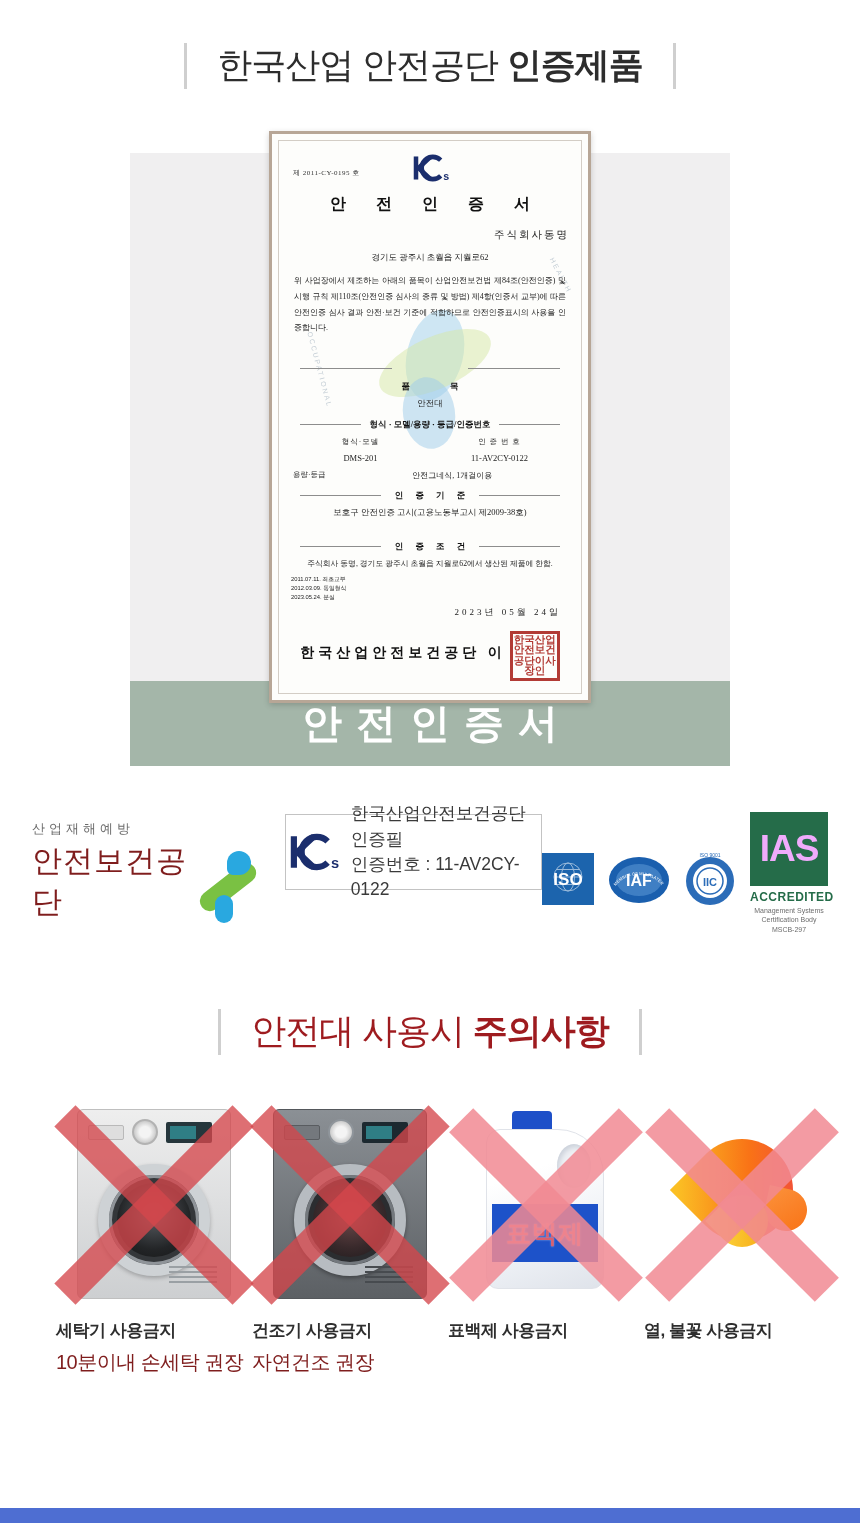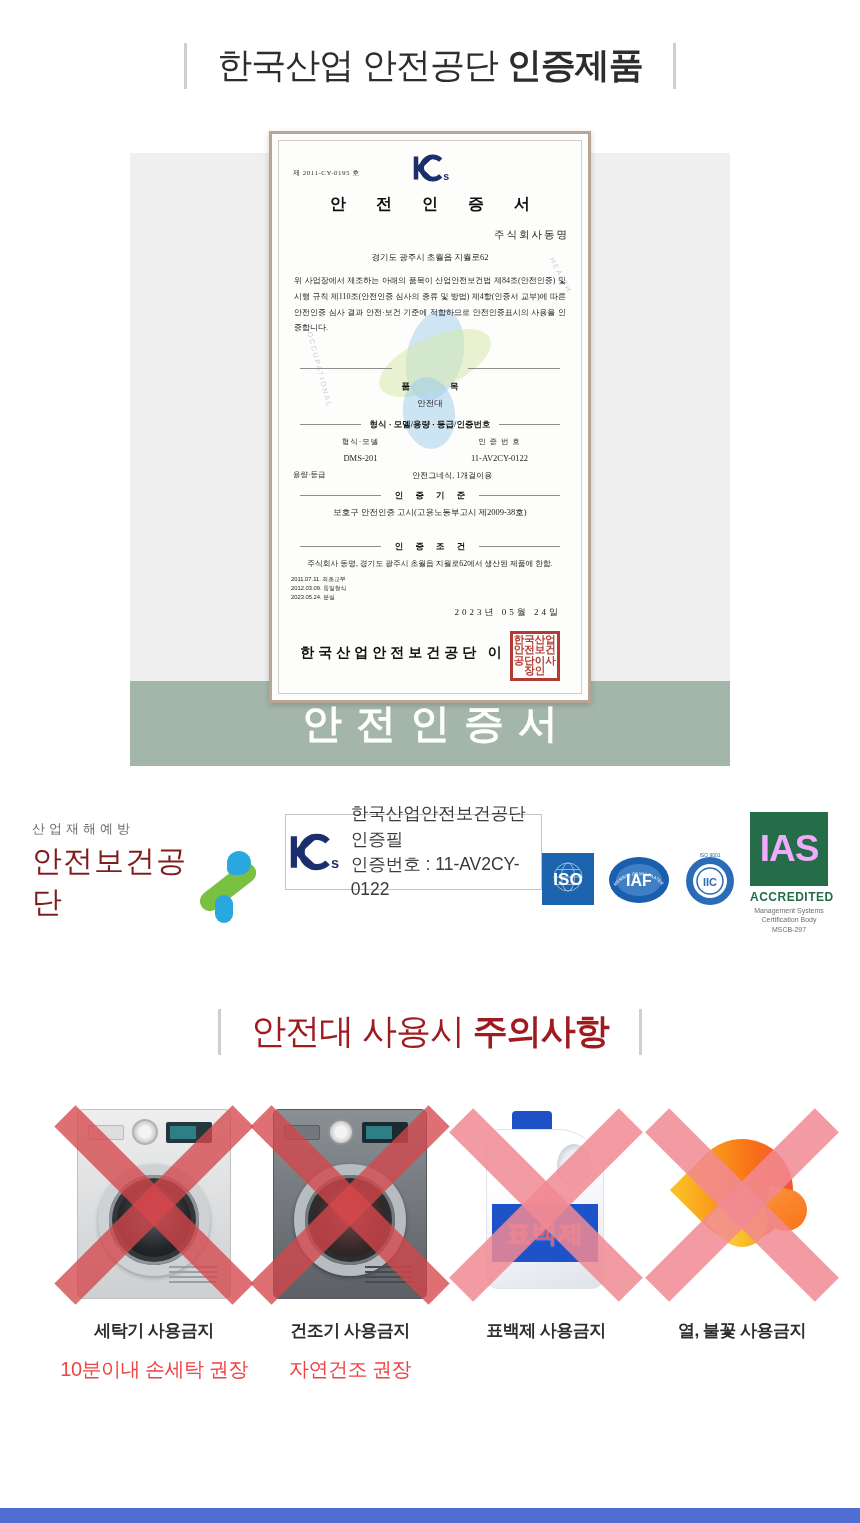--- a/index.html
+++ b/index.html
@@ -75,29 +75,29 @@
   .ias{width:78px;text-align:center;margin-top:2px;}
   .ias-sq{width:78px;height:74px;background:#256c49;color:#f0abfc;display:flex;align-items:center;justify-content:center;font-size:37px;font-weight:bold;letter-spacing:-1px;}
   .ias-acc{margin-top:4px;font-size:12px;font-weight:bold;color:#256c49;letter-spacing:.5px;}
   .ias-sub{margin-top:2px;font-size:7px;color:#6d6d6d;line-height:1.35;}
 
   
   .sec-title.caution{margin-top:74px;}
 
   
   .warn-row{display:flex;justify-content:space-between;margin-top:52px;padding:0 56px;}
-  .warn-col{width:196px;display:flex;flex-direction:column;align-items:center;}
+  .warn-col{width:196px;display:flex;flex-direction:column;}
   .warn-fig{position:relative;width:196px;height:196px;display:flex;align-items:flex-start;justify-content:center;}
   .xmark{position:absolute;inset:0;z-index:3;}
   .xbar{position:absolute;top:50%;left:50%;width:252px;height:30px;background:rgba(213,70,76,.78);}
   .xbar.a{transform:translate(-50%,-50%) rotate(45deg);}
   .xbar.b{transform:translate(-50%,-50%) rotate(-45deg);}
   .xmark.pink .xbar{background:rgba(241,138,147,.85);width:240px;height:34px;}
   .warn-title{margin-top:16px;font-size:17px;font-weight:bold;color:#2e2e2e;letter-spacing:-.5px;}
-  .warn-sub{margin-top:14px;font-size:20px;color:#ef4444;letter-spacing:-.5px;}
+  .warn-sub{margin-top:7px;font-size:20px;color:#7f1d1d;letter-spacing:-.5px;}
 
   
   .machine{position:relative;width:152px;height:188px;border-radius:6px;background:linear-gradient(180deg,#eeeeee,#cdcfd1);border:1px solid #bfbfbf;margin-top:2px;}
   .m-panel{display:flex;align-items:center;gap:8px;padding:9px 10px 0;}
   .m-drawer{width:34px;height:13px;background:#dedede;border:1px solid #b9b9b9;border-radius:2px;}
   .m-dial{width:22px;height:22px;border-radius:50%;background:radial-gradient(circle,#f4f4f4 35%,#c6c6c6 75%);border:2px solid #b2b2b2;}
   .m-display{width:46px;height:21px;background:#25363c;border-radius:2px;position:relative;}
   .m-display::after{content:"";position:absolute;left:4px;top:4px;width:26px;height:13px;background:#2f7e85;}
   .m-door{position:absolute;left:50%;top:54px;transform:translateX(-50%);width:112px;height:112px;border-radius:50%;background:#34373a;border:11px solid #ced2d5;box-shadow:inset 0 0 0 3px #8f9499,0 2px 4px rgba(0,0,0,.25);box-sizing:border-box;}
   .m-door-inner{position:absolute;inset:8px;border-radius:50%;background:radial-gradient(circle at 50% 42%,#5c6065 0%,#232527 62%,#151617 100%);}

